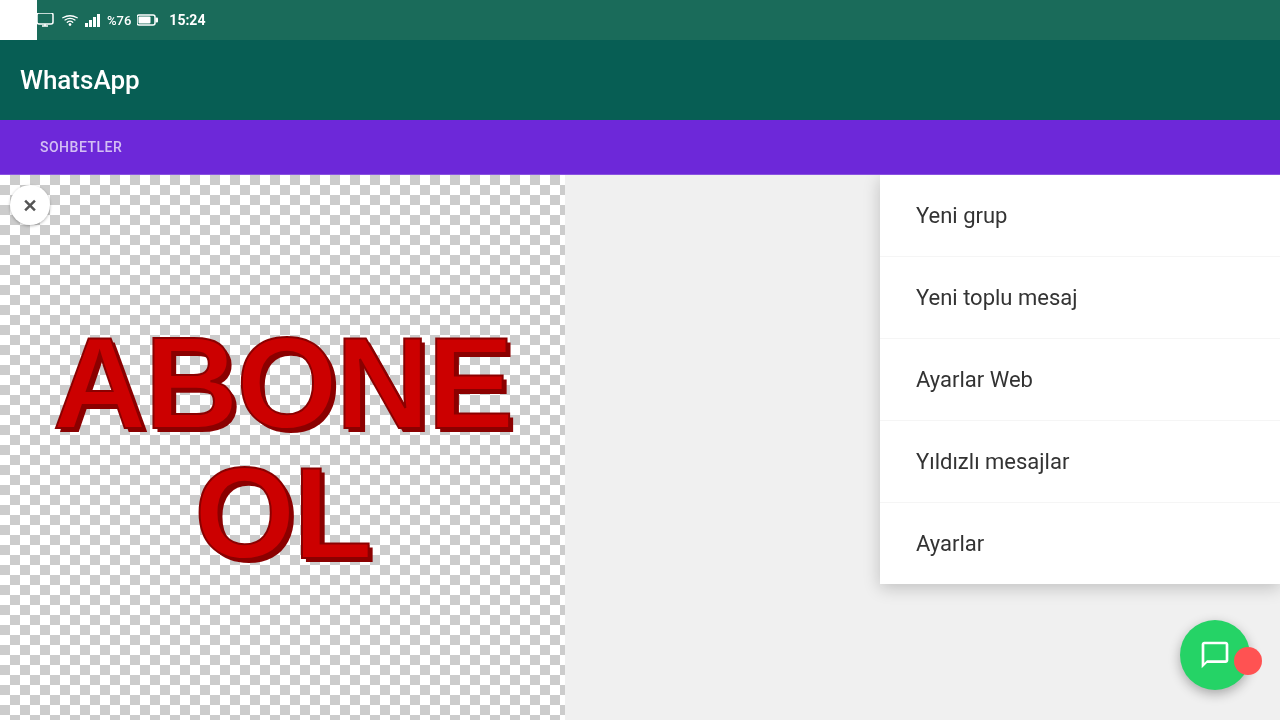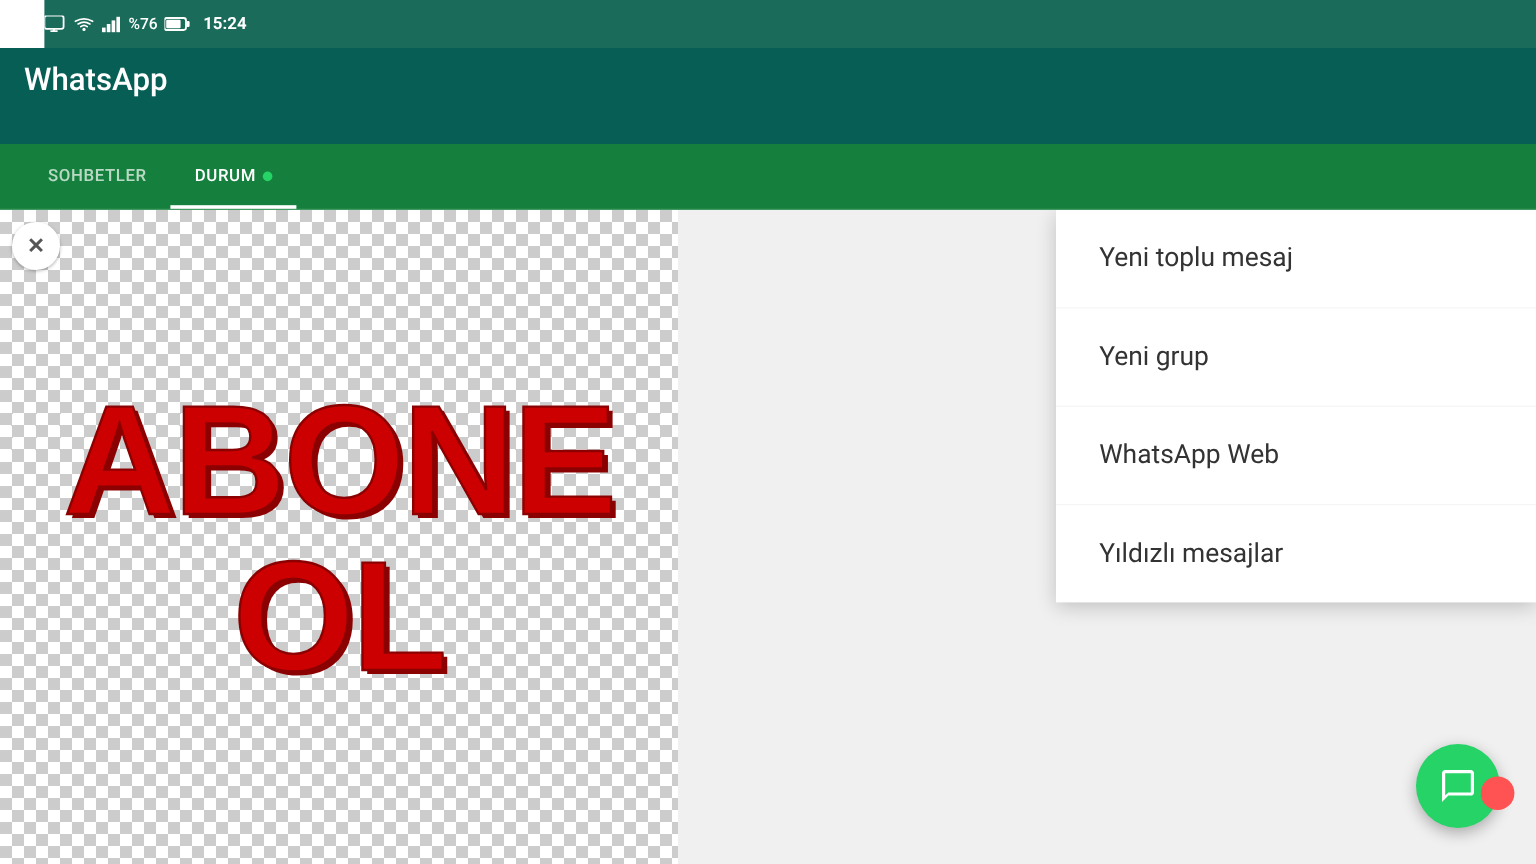--- a/index.html
+++ b/index.html
@@ -37,34 +37,34 @@
       font-weight: bold;
       margin-left: 4px;
     }
 
     
     .header {
       width: 100%;
       height: 80px;
       background: #075e54;
       display: flex;
-      align-items: flex-start;
-      padding: 12px 20px;
+      align-items: center;
+      padding: 0 20px;
     }
     .header-title {
       color: white;
       font-size: 26px;
       font-weight: 500;
     }
 
     
     .tab-bar {
       width: 100%;
       height: 55px;
-      background: #15803d;
+      background: #6d28d9;
       display: flex;
       align-items: center;
       padding: 0 20px;
       border-bottom: 1px solid rgba(255,255,255,0.2);
     }
     .tab-item {
       color: rgba(255,255,255,0.7);
       font-size: 14px;
       font-weight: 500;
       padding: 0 20px;
@@ -285,52 +285,51 @@
 </div>
 
 <div class="header">
   <span class="header-title">WhatsApp</span>
 </div>
 
 <div class="tab-bar">
   <div class="tab-item">
     <span>SOHBETLER</span>
   </div>
-  <div class="tab-item active">
-    <span>DURUM</span>
-    <span class="tab-dot"></span>
-  </div>
 </div>
 
 <div class="main-content">
 
   <div class="image-area">
     <div class="checkerboard"></div>
     <div class="abone-text">
       <div class="abone-line">ABONE</div>
       <div class="abone-line">OL</div>
     </div>
 
     <div class="close-btn">
       <span>✕</span>
     </div>
   </div>
 
   <div class="dropdown-menu">
     <div class="dropdown-item">
+      <span>Yeni grup</span>
+    </div>
+    <div class="dropdown-item">
       <span>Yeni toplu mesaj</span>
     </div>
     <div class="dropdown-item">
-      <span>Yeni grup</span>
-    </div>
-    <div class="dropdown-item">
-      <span>WhatsApp Web</span>
+      <span>Ayarlar Web</span>
     </div>
     <div class="dropdown-item">
       <span>Yıldızlı mesajlar</span>
+    </div>
+    <div class="dropdown-item">
+      <span>Ayarlar</span>
     </div>
   </div>
 
   <div class="notif-dot"></div>
 
   <div class="fab">
     <svg viewBox="0 0 24 24" fill="white">
       <path d="M20 2H4c-1.1 0-2 .9-2 2v18l4-4h14c1.1 0 2-.9 2-2V4c0-1.1-.9-2-2-2zm0 14H6l-2 2V4h16v12z"></path>
     </svg>
   </div>

